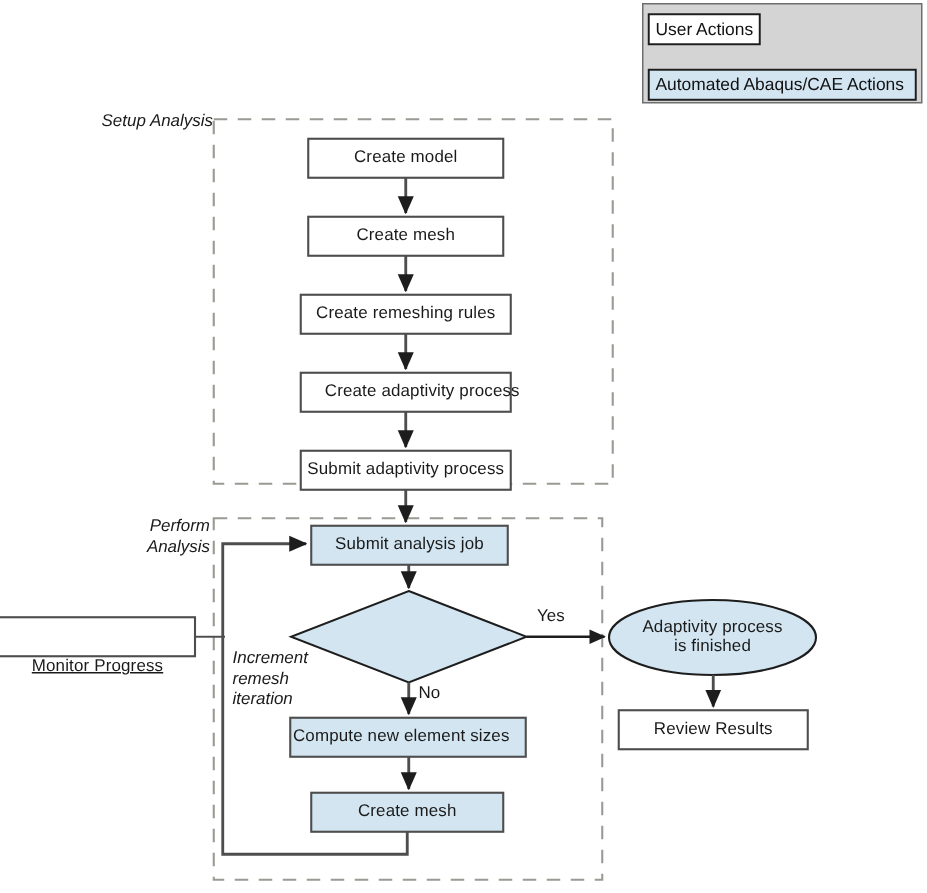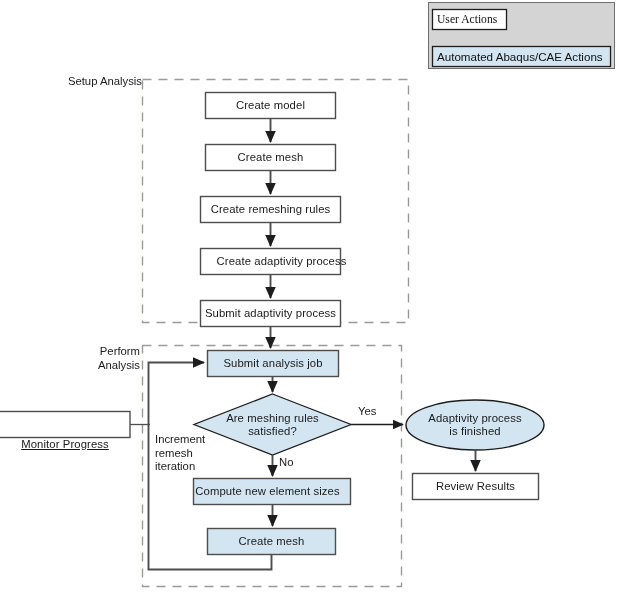--- a/index.html
+++ b/index.html
@@ -39,20 +39,21 @@
     letter-spacing: 0.1px;
     pointer-events: none;
     white-space: pre-line;
   }
   .free-label {
     position: absolute;
     font-size: 11.3px;
     color: #1a1a1a;
     line-height: 13.5px;
     white-space: pre-line;
+    font-style: italic;
   }
   .free-label.right {
     text-align: right;
   }
   .edge-label {
     position: absolute;
     font-size: 11.3px;
     color: #1a1a1a;
     line-height: 13px;
   }
@@ -132,34 +133,32 @@
   <div class="free-label right" style="left:62px; top:345px; width:78px;">Perform
 Analysis</div>
 
   <div class="node-label" style="left:205px; top:92px; width:131px; height:27px;">Create model</div>
   <div class="node-label" style="left:205px; top:144px; width:131px; height:27px;">Create mesh</div>
   <div class="node-label" style="left:200px; top:196px; width:141px; height:27px;">Create remeshing rules</div>
   <div class="node-label" style="left:200px; top:248px; width:163px; height:27px;">Create adaptivity process</div>
   <div class="node-label" style="left:200px; top:300px; width:141px; height:27px;">Submit adaptivity process</div>
 
   <div class="node-label" style="left:207px; top:350px; width:132px; height:27px;">Submit analysis job</div>
-  <div class="node-label" style="left:200px; top:410px; width:145px; height:30px;">Are meshing rules
-satisfied?</div>
   <div class="node-label" style="left:193px; top:478px; width:149px; height:27px;">Compute new element sizes</div>
   <div class="node-label" style="left:207px; top:528px; width:129px; height:27px;">Create mesh</div>
 
   <div class="node-label" style="left:412px; top:473px; width:127px; height:27px;">Review Results</div>
   <div class="node-label" style="left:412px; top:410px; width:126px; height:30px;">Adaptivity process
 is finished</div>
 
   <div class="node-label" style="left:-1px; top:431px; width:132px; height:27px;text-decoration:underline;">Monitor Progress</div>
 
   <div class="edge-label" style="left:358px; top:405px;">Yes</div>
   <div class="edge-label" style="left:279px; top:456px;">No</div>
 
   <div class="free-label" style="left:155px; top:433px; width:80px;">Increment
 remesh
 iteration</div>
 
-  <div class="legend-label" style="left:432px; top:9px; width:75px; height:21px;font-family:Liberation Serif, serif;">User Actions</div>
+  <div class="legend-label" style="left:432px; top:9px; width:75px; height:21px;">User Actions</div>
   <div class="legend-label" style="left:432px; top:46px; width:179px; height:21px;">Automated Abaqus/CAE Actions</div>
 
 </div>
 
 </body></html>

